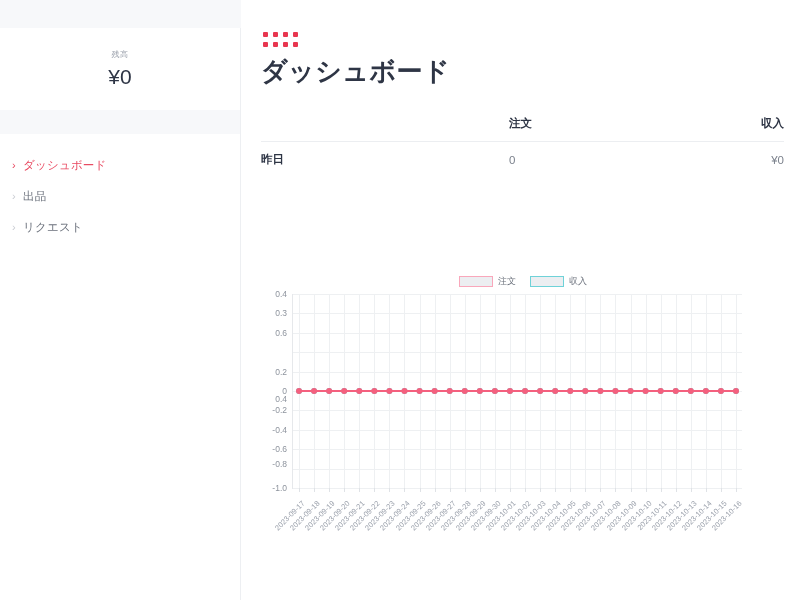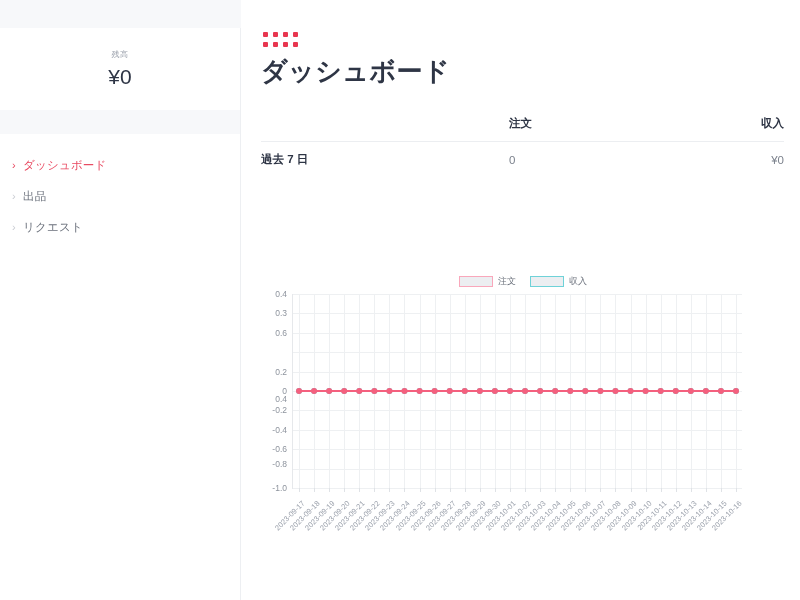--- a/index.html
+++ b/index.html
@@ -307,21 +307,21 @@
   <table class="stats-table">
     <thead>
       <tr>
         <th class="col-label"></th>
         <th class="col-orders">注文</th>
         <th class="col-income">収入</th>
       </tr>
     </thead>
     <tbody>
       <tr>
-        <td class="c-label">過去 7 日</td>
+        <td class="c-label">昨日</td>
         <td class="c-orders">0</td>
         <td class="c-income">¥0</td>
       </tr>
     </tbody>
   </table>
 
   <div class="chart-wrap">
 
     <div class="legend">
       <div class="legend-item">

